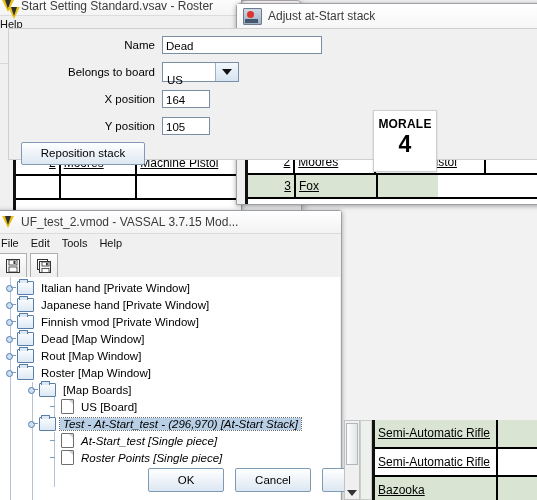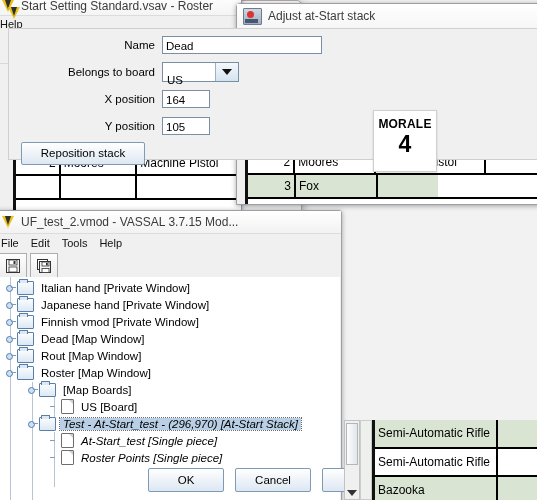--- a/index.html
+++ b/index.html
@@ -24,21 +24,21 @@
              border-right:6px solid transparent;border-top:12px solid #e8c21a;}
   .vicon .v2{position:absolute;left:4px;top:0;width:0;height:0;border-left:3px solid transparent;
              border-right:3px solid transparent;border-top:9px solid #2f2f2f;}
   .menubar{height:15px;display:flex;align-items:center;gap:9px;padding:0 5px;font-size:11px;color:#111;}
   .toolbar{height:30px;display:flex;align-items:center;gap:2px;padding:2px 4px 0 30px;
            background:#f0f0f0;border-bottom:1px solid #d8d8d8;}
   .tbtn{width:28px;height:24px;border:1px solid #9e9e9e;background:linear-gradient(#ffffff,#ededed);
         display:flex;align-items:center;justify-content:center;}
   .srow{display:flex;border-bottom:2px solid #000;}
   .scell{border-right:2px solid #000;padding:2px 3px;font-size:12px;
-         white-space:nowrap;overflow:hidden;box-sizing:border-box;height:22px;line-height:18px;}
+         white-space:nowrap;overflow:hidden;box-sizing:border-box;height:22px;line-height:18px;text-decoration:underline;}
   .scell.num{text-align:right;}
   .shade{background:#d9e5d2;}
   .white{background:#fff;}
 
   
   #win-adjust{left:236px;top:3px;width:308px;height:200px;border-radius:4px 4px 0 0;}
   #win-adjust .titlebar{height:24px;background:linear-gradient(#ffffff,#f6f6f6);}
   .mapicon{width:17px;height:15px;background:linear-gradient(#cfd8e3,#9fb0c4);border:1px solid #6d7b8d;
            position:relative;border-radius:1px;}
   .mapicon:before{content:"";position:absolute;left:3px;top:2px;width:7px;height:7px;border-radius:50%;

